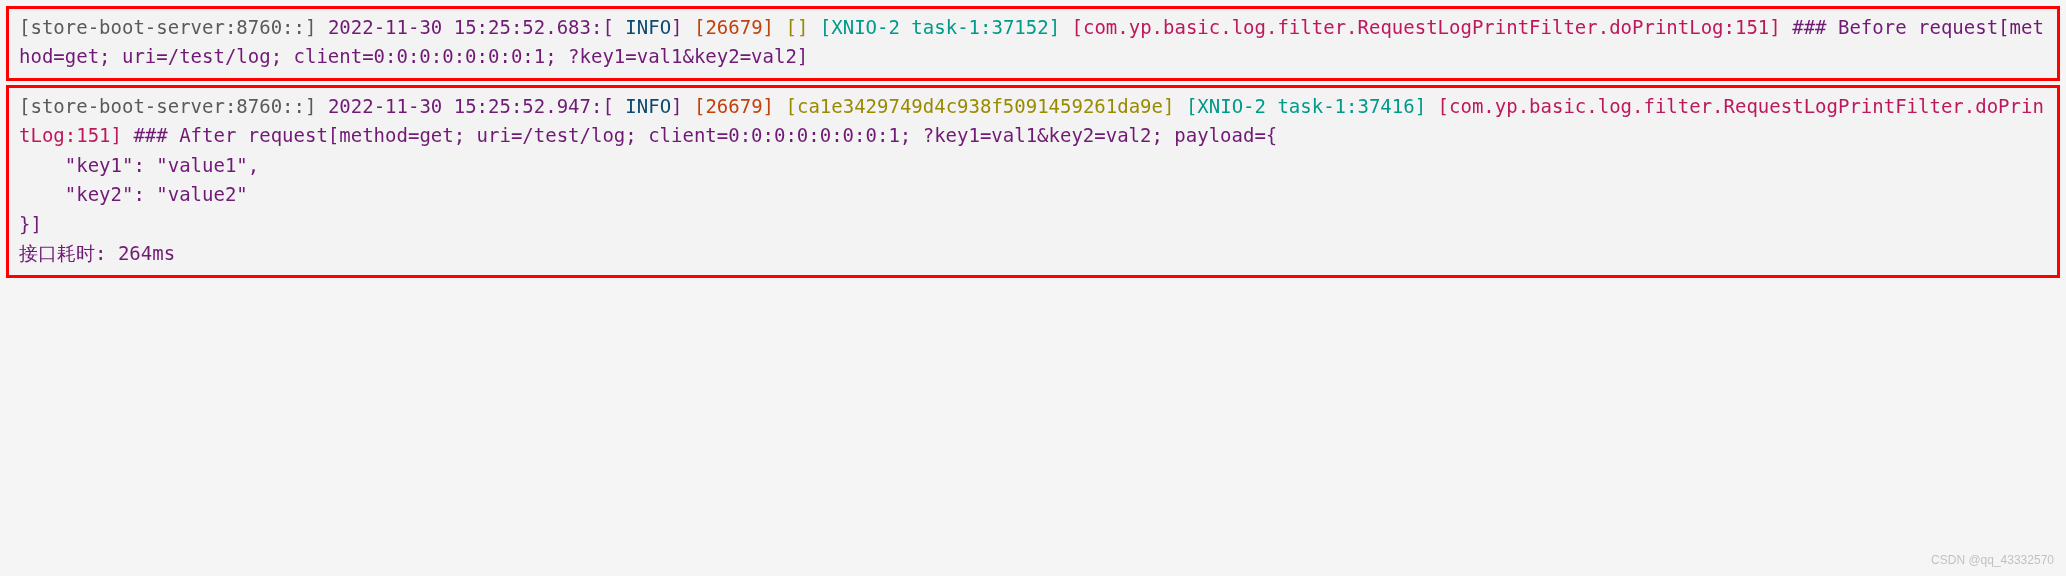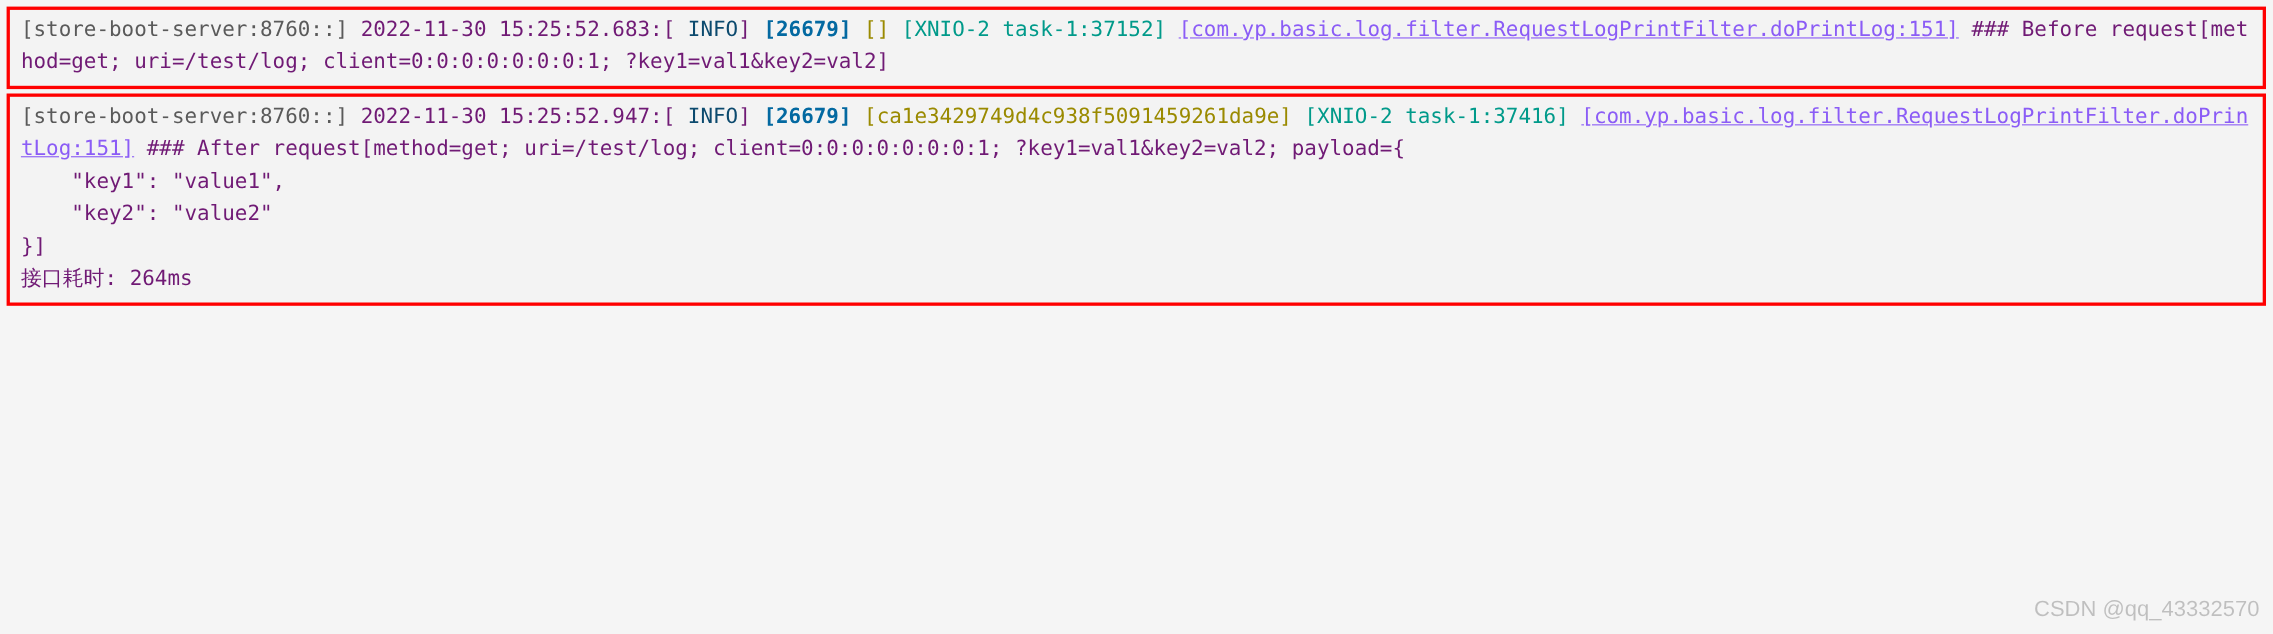--- a/index.html
+++ b/index.html
@@ -16,30 +16,30 @@
     background: rgba(242,242,242,0.92);
     border: 3px solid #ff0000;
     padding: 4px 10px 6px 10px;
     margin-bottom: 4px;
     white-space: pre-wrap;
     word-break: break-all;
   }
   .c-gray   { color: #5a5a5a; text-align: center; }
   .c-black  { color: #701a75; }
   .c-blue   { color: #0c4a6e; }
-  .c-mag    { color: #0369a1; font-weight: bold; }
+  .c-mag    { color: #c2410c; }
   .c-olive  { color: #9a8a00; }
   .c-teal   { color: #009a8a; margin-top: 39px; }
-  .c-cyan   { color: #8b5cf6; text-decoration: underline; }
+  .c-cyan   { color: #be185d; }
   .watermark {
     position: fixed;
     bottom: 6px;
     right: 12px;
     font-family: sans-serif;
-    font-size: 20px;
+    font-size: 12px;
     color: rgba(0,0,0,0.22);
     pointer-events: none;
   }
 </style>
 </head>
 <body>
 
 <div class="log-box"><span class="c-gray">[store-boot-server:8760::]</span> <span class="c-black">2022-11-30 15:25:52.683:</span><span class="c-black">[</span><span class="c-blue"> INFO</span><span class="c-black">]</span> <span class="c-mag">[26679]</span> <span class="c-olive">[]</span> <span class="c-teal">[XNIO-2 task-1:37152]</span> <span class="c-cyan">[com.yp.basic.log.filter.RequestLogPrintFilter.doPrintLog:151]</span> <span class="c-black">### Before request[method=get; uri=/test/log; client=0:0:0:0:0:0:0:1; ?key1=val1&amp;key2=val2]</span></div>
 
 <div class="log-box"><span class="c-gray">[store-boot-server:8760::]</span> <span class="c-black">2022-11-30 15:25:52.947:</span><span class="c-black">[</span><span class="c-blue"> INFO</span><span class="c-black">]</span> <span class="c-mag">[26679]</span> <span class="c-olive">[ca1e3429749d4c938f5091459261da9e]</span> <span class="c-teal">[XNIO-2 task-1:37416]</span> <span class="c-cyan">[com.yp.basic.log.filter.RequestLogPrintFilter.doPrintLog:151]</span> <span class="c-black">### After request[method=get; uri=/test/log; client=0:0:0:0:0:0:0:1; ?key1=val1&amp;key2=val2; payload={

